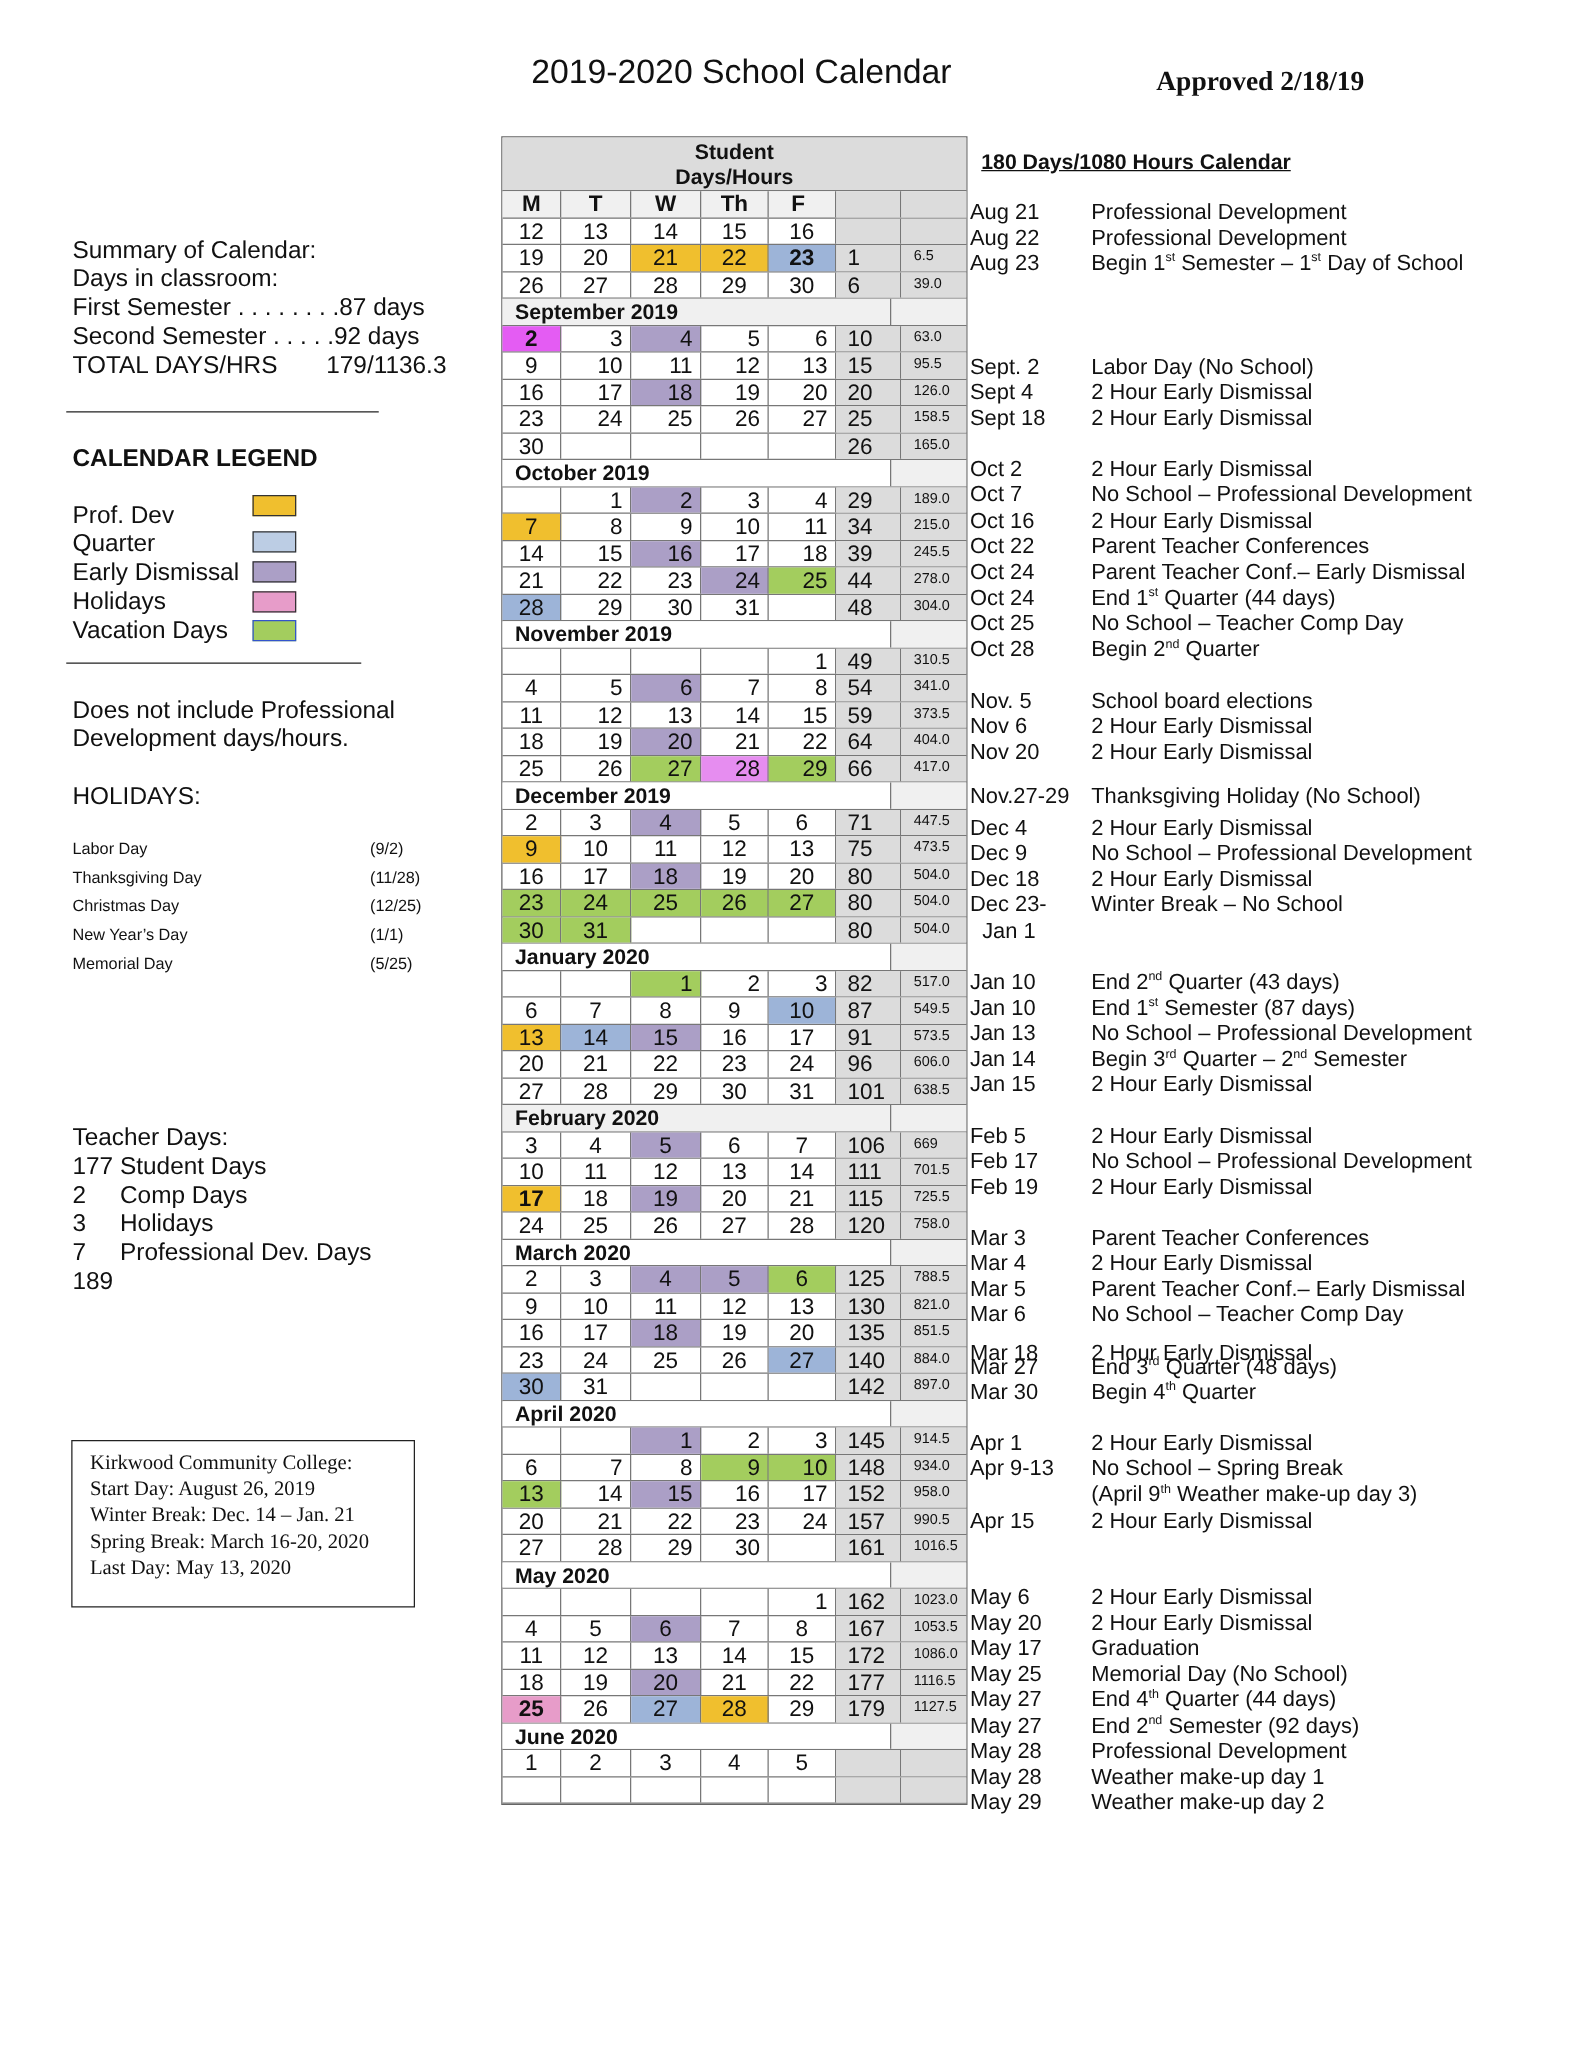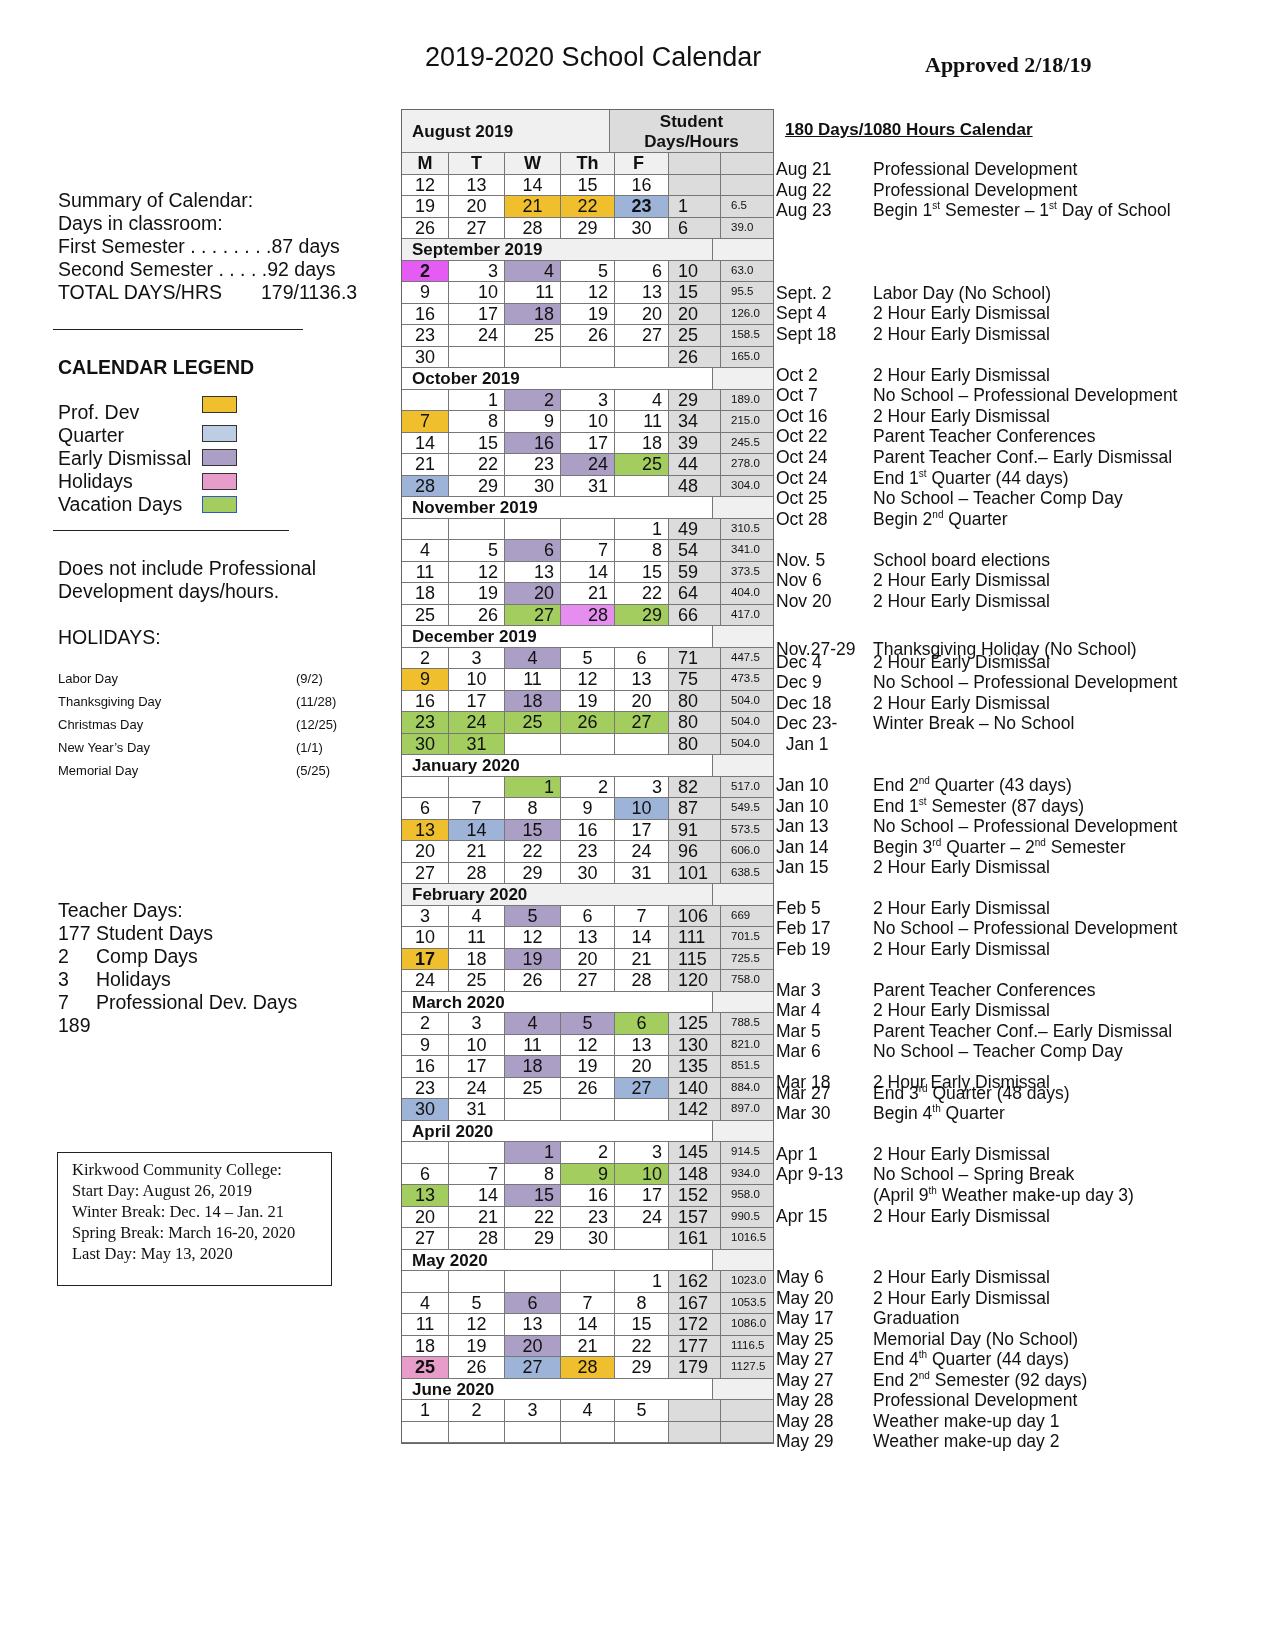--- a/index.html
+++ b/index.html
@@ -97,21 +97,20 @@
 <div class="kirk">
   <div><span class="u">Kirkwood Community College</span>:</div>
   <div>Start Day: August 26, 2019</div>
   <div>Winter Break: Dec. 14 – Jan. 21</div>
   <div>Spring Break: March 16-20, 2020</div>
   <div>Last Day:  May 13, 2020</div>
 </div>
 
 <div id="cal">
   <div style="display:flex;height:43px;border-bottom:1px solid #777;box-sizing:border-box">
-    <div style="width:208px;background:#f0f0f0;font-weight:bold;font-size:17px;line-height:43px;padding-left:10px;border-right:1.5px solid #777;box-sizing:border-box">August 2019</div>
     <div style="flex:1;background:#dcdcdc;font-weight:bold;font-size:17px;text-align:center;line-height:20px;padding-top:2px">
       <div>Student</div>
       <div>Days/Hours</div>
     </div>
   </div>
   <div class="r bold" style="background:#f0f0f0">
     <div class="c w1">M</div>
     <div class="c w2">T</div>
     <div class="c w3">W</div>
     <div class="c w4">Th</div>
@@ -616,21 +615,21 @@
     <div class="ev" style="top: 385px;"><span style="white-space: pre;">Oct 7</span><span class="t">No School – Professional Development</span></div>
     <div class="ev" style="top: 406px;"><span style="white-space: pre;">Oct 16</span><span class="t">2 Hour Early Dismissal</span></div>
     <div class="ev" style="top: 426px;"><span style="white-space: pre;">Oct 22</span><span class="t">Parent Teacher Conferences</span></div>
     <div class="ev" style="top: 447px;"><span style="white-space: pre;">Oct 24</span><span class="t">Parent Teacher Conf.– Early Dismissal</span></div>
     <div class="ev" style="top: 468px;"><span style="white-space: pre;">Oct 24</span><span class="t">End 1<sup>st</sup> Quarter (44 days)</span></div>
     <div class="ev" style="top: 488px;"><span style="white-space: pre;">Oct 25</span><span class="t">No School – Teacher Comp Day</span></div>
     <div class="ev" style="top: 509px;"><span style="white-space: pre;">Oct 28</span><span class="t">Begin 2<sup>nd</sup> Quarter</span></div>
     <div class="ev" style="top: 550px;"><span style="white-space: pre;">Nov. 5</span><span class="t">School board elections</span></div>
     <div class="ev" style="top: 570px;"><span style="white-space: pre;">Nov 6</span><span class="t">2 Hour Early Dismissal</span></div>
     <div class="ev" style="top: 591px;"><span style="white-space: pre;">Nov 20</span><span class="t">2 Hour Early Dismissal</span></div>
-    <div class="ev" style="top: 639px;"><span style="white-space: pre;">Nov.27-29</span><span class="t">Thanksgiving Holiday (No School)</span></div>
+    <div class="ev" style="top: 626px;"><span style="white-space: pre;">Nov.27-29</span><span class="t">Thanksgiving Holiday (No School)</span></div>
     <div class="ev" style="top: 652px;"><span style="white-space: pre;">Dec 4</span><span class="t">2 Hour Early Dismissal</span></div>
     <div class="ev" style="top: 672px;"><span style="white-space: pre;">Dec 9</span><span class="t">No School – Professional Development</span></div>
     <div class="ev" style="top: 693px;"><span style="white-space: pre;">Dec 18</span><span class="t">2 Hour Early Dismissal</span></div>
     <div class="ev" style="top: 713px;"><span style="white-space: pre;">Dec 23-</span><span class="t">Winter Break – No School</span></div>
     <div class="ev" style="top: 734px;"><span style="white-space: pre;">  Jan 1</span><span class="t"></span></div>
     <div class="ev" style="top: 775px;"><span style="white-space: pre;">Jan 10</span><span class="t">End 2<sup>nd</sup> Quarter (43 days)</span></div>
     <div class="ev" style="top: 796px;"><span style="white-space: pre;">Jan 10</span><span class="t">End 1<sup>st</sup> Semester (87 days)</span></div>
     <div class="ev" style="top: 816px;"><span style="white-space: pre;">Jan 13</span><span class="t">No School – Professional Development</span></div>
     <div class="ev" style="top: 837px;"><span style="white-space: pre;">Jan 14</span><span class="t">Begin 3<sup>rd</sup> Quarter – 2<sup>nd</sup> Semester</span></div>
     <div class="ev" style="top: 857px;"><span style="white-space: pre;">Jan 15</span><span class="t">2 Hour Early Dismissal</span></div>

